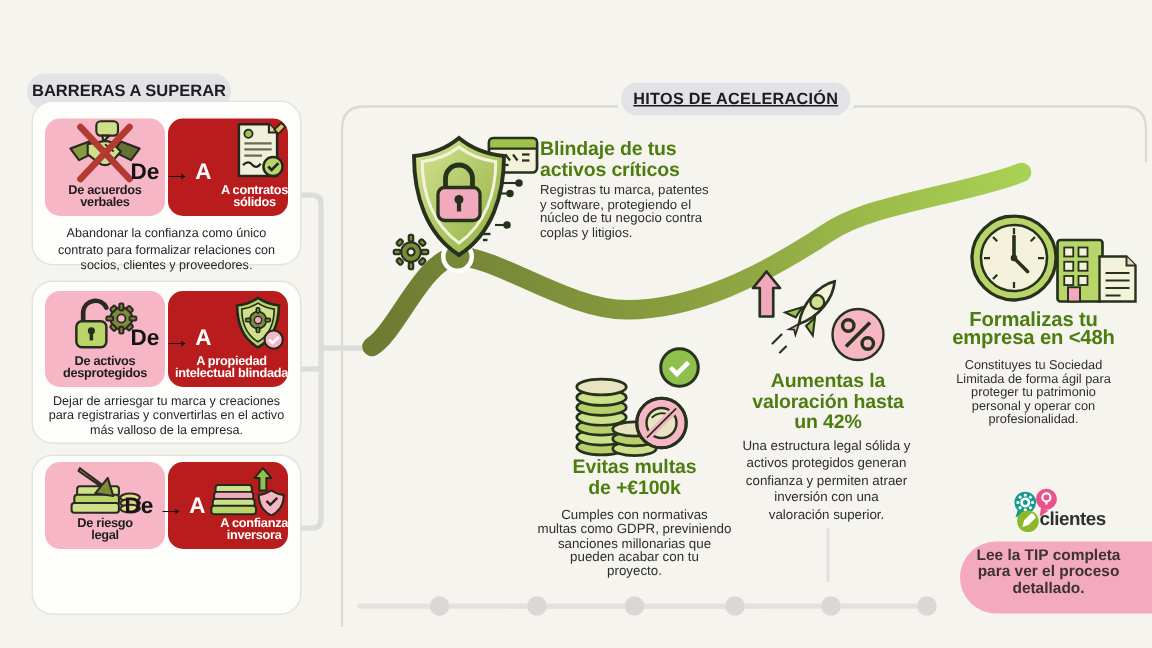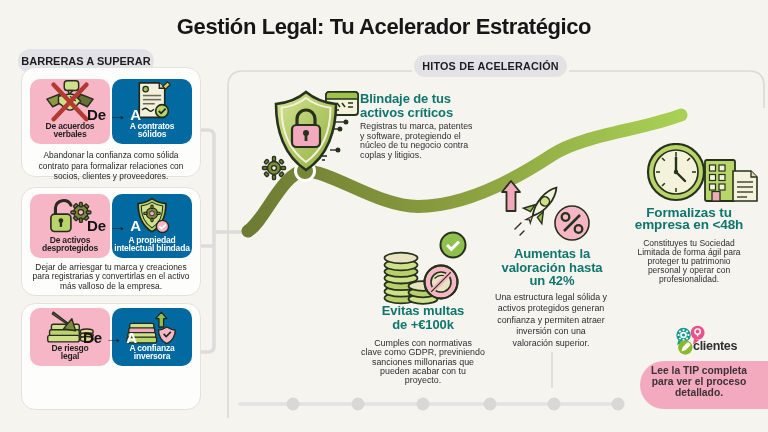--- a/index.html
+++ b/index.html
@@ -7,50 +7,50 @@
   #stage{position:relative;width:768px;height:432px;overflow:hidden;}
   .abs{position:absolute;}
   .pre{white-space:pre;}
 
   
   #main-title{left:0;top:14px;width:768px;text-align:center;font-size:22px;font-weight:bold;color:#161616;letter-spacing:-0.4px;}
 
   
   .pill{background:#e3e3e7;border-radius:13px;font-weight:bold;color:#1d1d1f;text-align:center;box-shadow:0 0 0 3px #f6f4ef;}
   #barriers-pill{left:18px;top:49px;width:136px;height:24px;line-height:24px;font-size:11px;}
-  #hitos-pill{left:414px;top:55px;width:153px;height:22px;line-height:22px;font-size:10.8px;letter-spacing:.2px;}
+  #hitos-pill{left:414px;top:55px;width:153px;height:22px;line-height:22px;font-size:10.8px;letter-spacing:.2px;text-decoration:underline;}
 
   
   .card{position:absolute;left:21px;width:180px;background:#fdfdfc;border:1.5px solid #e4e2dc;border-radius:14px;box-sizing:border-box;}
   #card-0{top:67px;height:110px;}
   #card-1{top:187px;height:109px;}
   #card-2{top:303px;height:107px;}
   .boxrow{position:absolute;left:8px;top:11px;right:8px;display:flex;gap:2px;}
   #card-0 .boxrow{height:65px;}
   #card-1 .boxrow{top:6px;height:64px;}
   #card-2 .boxrow{top:4px;height:58px;}
   .frombox,.tobox{flex:1;border-radius:10px;position:relative;display:flex;flex-direction:column;align-items:center;box-sizing:border-box;}
   .frombox{background:#f6b6c6;}
-  .tobox{background:#0369a1;}
+  .tobox{background:#b91c1c;align-items:flex-end;}
   .boxicon{flex:1 1 auto;display:flex;align-items:center;justify-content:center;overflow:hidden;padding-top:2px;}
   .boxlabel{flex:0 0 auto;font-weight:bold;font-size:8.5px;line-height:8.7px;text-align:center;padding:0 0 5px 0;color:#1e1e1e;letter-spacing:-0.2px;}
   .tobox .boxlabel{color:#fff;}
   .dea{position:absolute;display:flex;gap:3px;font-weight:bold;font-size:15px;color:#141414;align-items:center;z-index:3;}
   .dea span:nth-child(2){display:inline-block;transform:scaleX(1.35);transform-origin:center;font-size:14px;margin:0 2px;}
   #card-0 .dea{left:65px;top:38px;}
   #card-1 .dea{left:65px;top:29px;}
   #card-2 .dea{left:61px;top:25px;}
   .dea .a-white{color:#ffffff;}
   .card-desc{position:absolute;left:0;right:0;text-align:center;font-size:8.4px;color:#262626;}
   #card-0 .card-desc{top:82px;line-height:10.5px;}
   #card-1 .card-desc{top:75px;line-height:9.4px;}
   #card-2 .card-desc{top:74px;line-height:9.4px;}
 
   
-  .ms-title{font-weight:bold;color:#0f766e;letter-spacing:-0.1px;}
+  .ms-title{font-weight:bold;color:#4d7c0f;letter-spacing:-0.1px;}
   .ms-body{color:#2e2e2e;}
   #ms1-title{left:360px;top:92px;width:120px;font-size:13px;line-height:14.4px;text-align:left;}
   #ms1-body{left:360px;top:122px;width:110px;font-size:8.8px;line-height:9.7px;text-align:left;}
   #ms2-title{left:351px;top:304px;width:144px;font-size:13px;line-height:13.7px;text-align:center;}
   #ms2-body{left:353px;top:339px;width:140px;font-size:8.9px;line-height:9.3px;text-align:center;}
   #ms3-title{left:489px;top:247px;width:126px;font-size:13px;line-height:13.5px;text-align:center;}
   #ms3-body{left:484px;top:292px;width:134px;font-size:8.9px;line-height:11.4px;text-align:center;}
   #ms4-title{left:624px;top:207px;width:130px;font-size:13.5px;line-height:11.9px;text-align:center;}
   #ms4-body{left:626px;top:239px;width:126px;font-size:8.5px;line-height:9.1px;text-align:center;}
 
@@ -108,21 +108,20 @@
       <circle cx="418" cy="206.5" r="9.5" fill="#849d40" stroke="#ffffff" stroke-width="3">
       <circle cx="552" cy="155" r="9.5" fill="#97b74b" stroke="#ffffff" stroke-width="3">
       <circle cx="681" cy="114" r="10" fill="#a9d155" stroke="#ffffff" stroke-width="2.5">
     </circle>
             </circle>
           </circle>
         </circle>
       </g>
   </svg>
 
-  <div class="abs" id="main-title">Gestión Legal: Tu Acelerador Estratégico</div>
 
   <div class="abs pill" id="barriers-pill">BARRERAS A SUPERAR</div>
 
   <div class="card" id="card-0">
     <div class="boxrow">
       <div class="frombox">
         <div class="boxicon">
           <svg width="50" height="44" viewBox="0 0 52 44">
             <g stroke="#2a2a22" stroke-width="1.5" stroke-linejoin="round">
               <rect x="20" y="1" width="15" height="10" rx="3" fill="#cfe08a"></rect>
@@ -160,21 +159,21 @@
         </div>
         <div class="boxlabel pre">A contratos
 sólidos</div>
       </div>
     </div>
     <div class="dea">
       <span>De</span>
         <span>→</span>
         <span class="a-white">A</span>
     </div>
-    <div class="card-desc pre">Abandonar la confianza como sólida
+    <div class="card-desc pre">Abandonar la confianza como único
 contrato para formalizar relaciones con
 socios, clientes y proveedores.</div>
   </div>
 
   <div class="card" id="card-1">
     <div class="boxrow">
       <div class="frombox">
         <div class="boxicon">
           <svg width="48" height="40" viewBox="0 0 52 44">
             <g fill="#7d8a3c" stroke="#2a2a22" stroke-width="1.5">
@@ -358,21 +357,21 @@
         <path d="M60.5,50.5 a10,10 0 0 1 11.5,-2" fill="none" stroke="#26321c" stroke-width="1.2"></path>
         <line x1="57.2" y1="63.8" x2="76.8" y2="44.2" stroke="#f6b6c6" stroke-width="5"></line>
         <line x1="57.2" y1="63.8" x2="76.8" y2="44.2" stroke="#26321c" stroke-width="1.2"></line>
         <circle cx="67" cy="54" r="16.5" fill="none" stroke="#26321c" stroke-width="2"></circle>
       </g>
     </svg>
   </div>
   <div class="abs ms-title pre" id="ms2-title">Evitas multas
 de +€100k</div>
   <div class="abs ms-body pre" id="ms2-body">Cumples con normativas
-clave como GDPR, previniendo
+multas como GDPR, previniendo
 sanciones millonarias que
 pueden acabar con tu
 proyecto.</div>
 
   <div class="abs" id="ms3-icon">
     <svg width="94" height="66" viewBox="0 0 94 66">
       <path d="M12,2 L21,13 H16.5 V32 H7.5 V13 H3 Z" fill="#f2a9bd" stroke="#26321c" stroke-width="1.8" stroke-linejoin="round"></path>
       <g transform="translate(42,27) rotate(40)">
         <path d="M0,-24 C6.5,-15 7.5,1 0,13 C-7.5,1 -6.5,-15 0,-24 Z" fill="#f5f2dc" stroke="#26321c" stroke-width="1.8"></path>
         <circle cx="0" cy="-6" r="4.6" fill="#cfe08a" stroke="#26321c" stroke-width="1.5"></circle>

